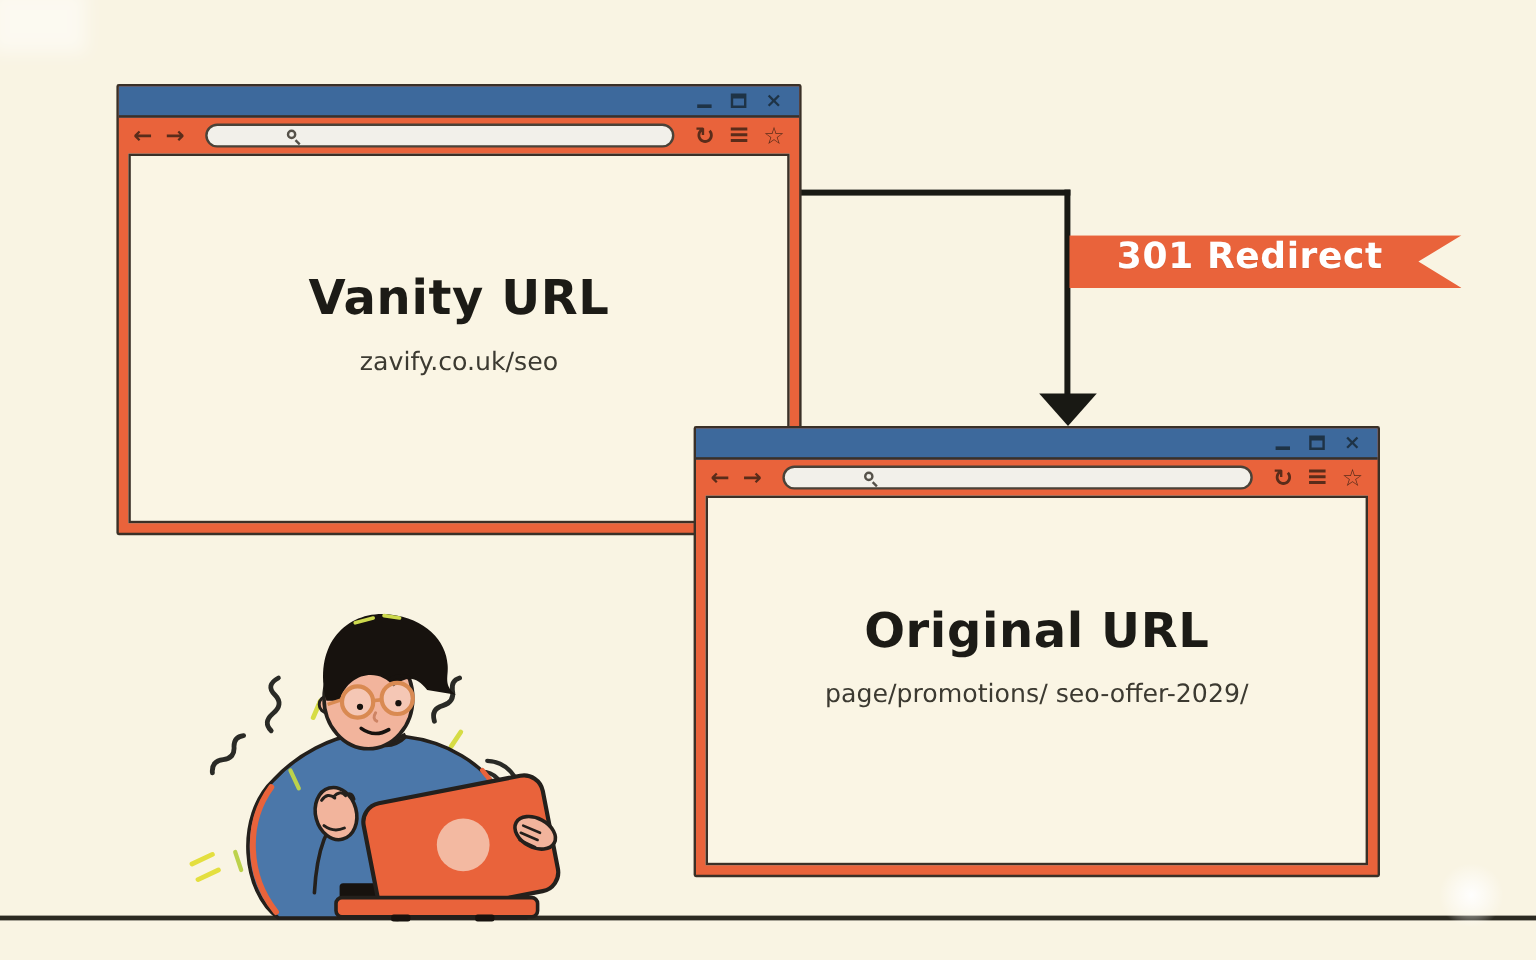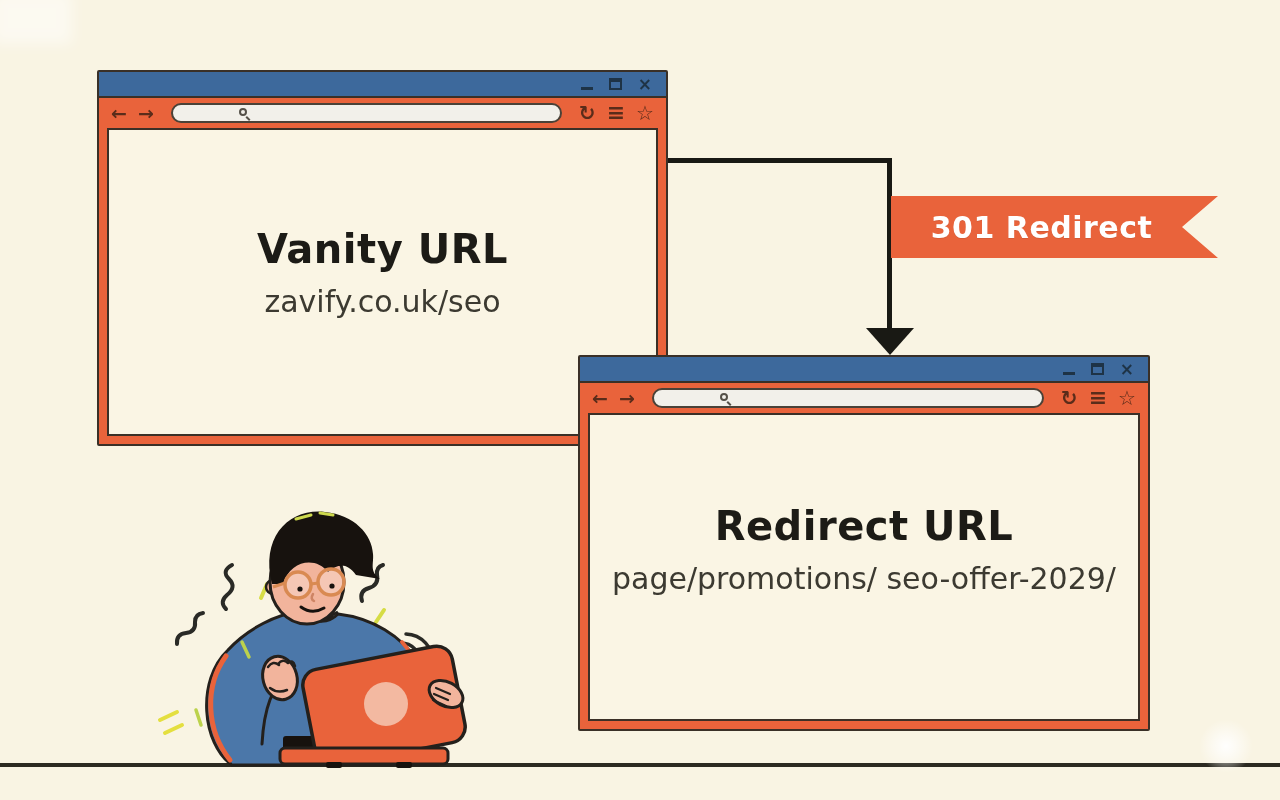--- a/index.html
+++ b/index.html
@@ -85,21 +85,21 @@
     align-items: center;
     text-align: center;
   }
   .win-heading {
     font-weight: bold;
     font-size: 40px;
     letter-spacing: 0.5px;
     color: #1c1b16;
   }
   .win-url {
-    font-size: 30px;
+    font-size: 21px;
     color: #3c3a31;
     line-height: 33px;
     margin-top: 13px;
   }
   #vanity-window  { left: 97px;  top: 70px;  width: 571px; height: 376px; z-index: 2; }
   #vanity-window .win-heading { margin-top: 96px; }
   #original-window{ left: 578px; top: 355px; width: 572px; height: 376px; z-index: 4; }
   #original-window .win-heading { margin-top: 88px; }
 
   
@@ -113,24 +113,24 @@
   }
   .arrow-head {
     position: absolute; left: 866px; top: 328px;
     width: 0; height: 0; z-index: 3;
     border-left: 24px solid transparent;
     border-right: 24px solid transparent;
     border-top: 27px solid #191914;
   }
   .ribbon {
     position: absolute; left: 891px; top: 196px;
-    width: 327px; height: 62px; z-index: 3;
+    width: 327px; height: 44px; z-index: 3;
     background: #e9633b;
     clip-path: polygon(0 0, 100% 0, calc(100% - 36px) 50%, 100% 100%, 0 100%);
-    display: flex; align-items: center; justify-content: center;
+    display: flex; justify-content: center;
     padding-right: 44px; padding-left: 18px;
   }
   .ribbon-label {
     color: #ffffff; font-weight: bold; font-size: 30px; letter-spacing: 0.5px;
     text-shadow: 0 1px 0 rgba(0,0,0,0.08);
   }
 
   
   .desk-line {
     position: absolute; left: 0; top: 763px;
@@ -199,21 +199,21 @@
     <span class="nav-arrow">←</span>
     <span class="nav-arrow">→</span>
     <div class="searchpill">
       <span class="mag"></span>
     </div>
     <span class="tool-icon icon-refresh">↻</span>
     <span class="tool-icon icon-menu">≡</span>
     <span class="tool-icon icon-star">☆</span>
   </div>
   <div class="content">
-    <div class="win-heading">Redirect URL</div>
+    <div class="win-heading">Original URL</div>
     <div class="win-url">
       <div>page/promotions/ seo-offer-2029/</div>
     </div>
   </div>
 </div>
 
 <div class="person-wrap">
 <svg width="360" height="290" viewBox="0 0 360 290">
 
   <path d="M 92,83 q -11,6 -3,14 q 8,8 -2,16 q -8,7 -1,14" fill="none" stroke="#2a2a26" stroke-width="4" stroke-linecap="round"></path>

